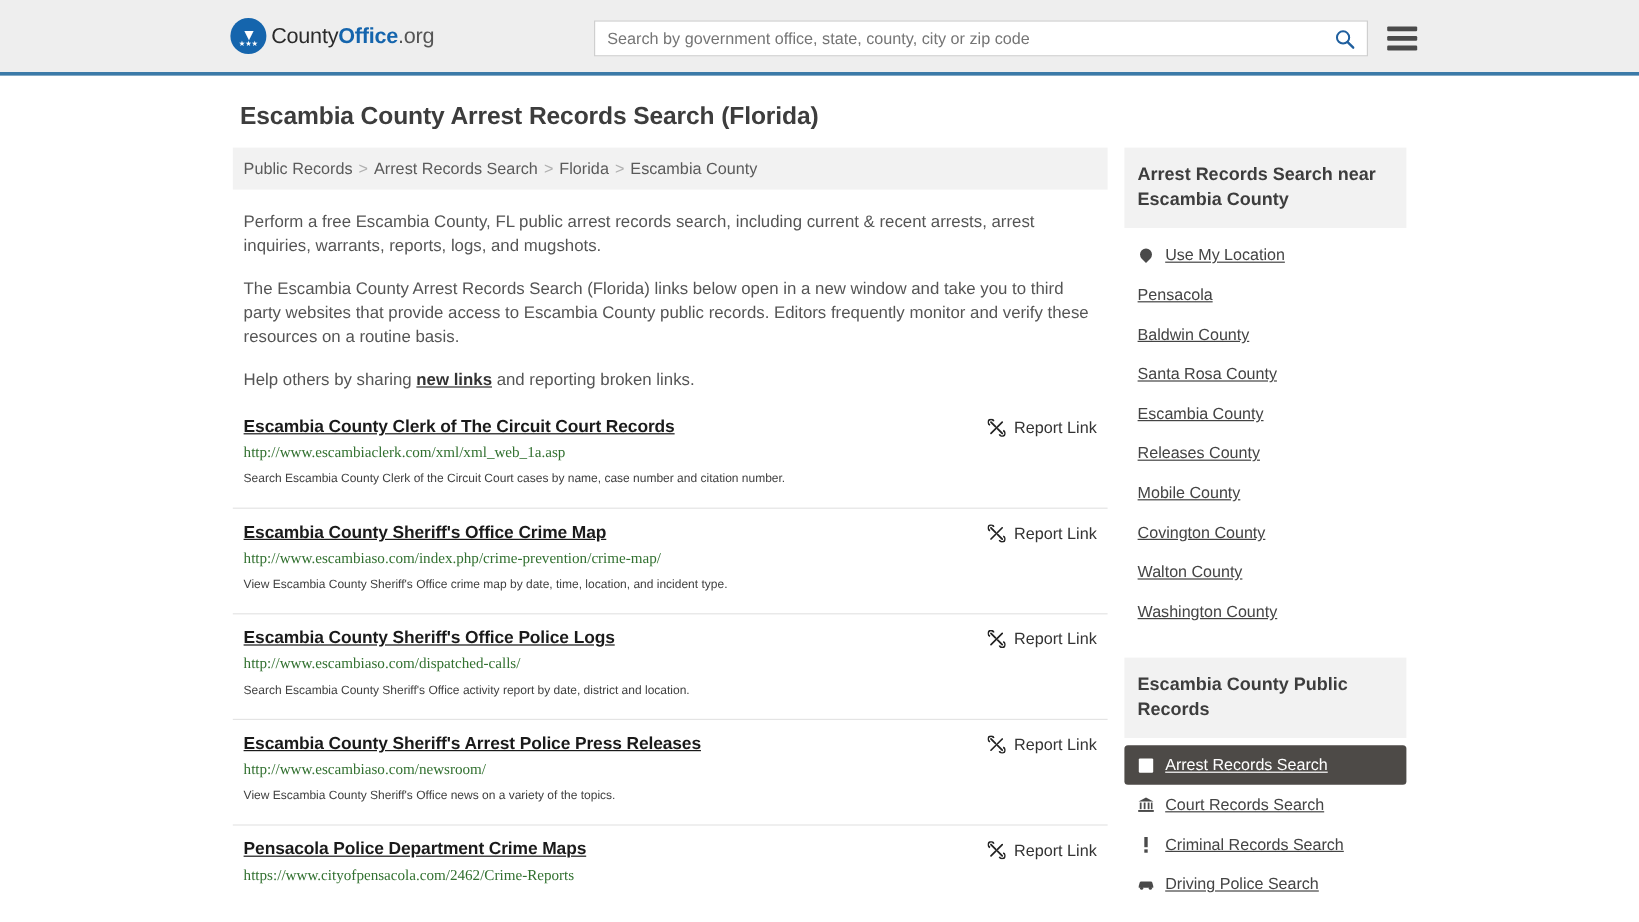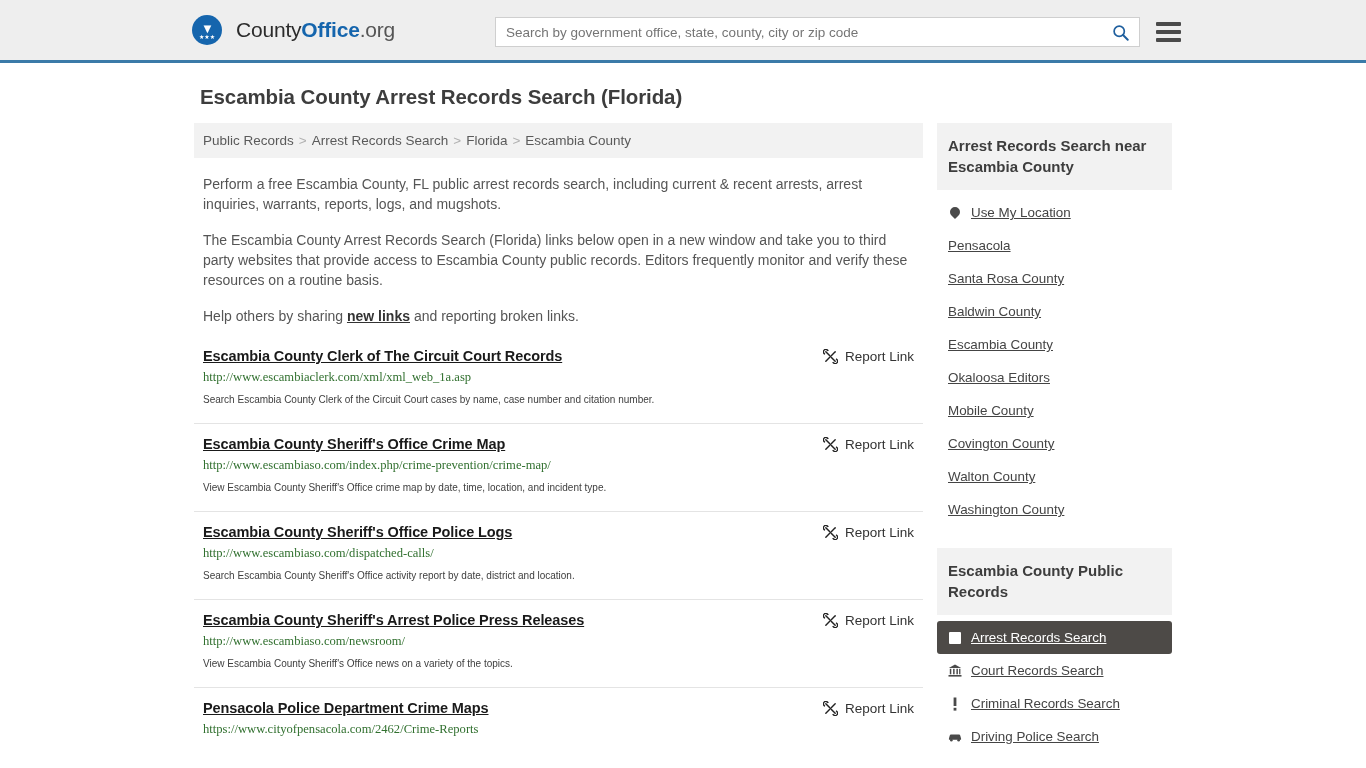--- a/index.html
+++ b/index.html
@@ -45,22 +45,22 @@
     margin-top: 3px;
     letter-spacing: -1px;
   }
   .logo-mark .stars {
     color: #ffffff;
     font-size: 6px;
     line-height: 6px;
     letter-spacing: 0px;
   }
   .logo-text {
-    margin-left: 14px;
-    font-size: 21px;
+    margin-left: 4px;
+    font-size: 18px;
     color: #2b2b2b;
     white-space: nowrap;
     letter-spacing: -0.2px;
   }
   .logo-text .b { font-weight: bold; color: #1565ad; }
   .logo-text .d { color: #555555; }
 
   .search-area {
     position: absolute;
     left: 495px;
@@ -407,33 +407,33 @@
                   <span class="pin"></span>
                 </span>
               <a href="#">Use My Location</a>
             </div>
 
             <div class="side-item">
               <a href="#">Pensacola</a>
             </div>
 
             <div class="side-item">
+              <a href="#">Baldwin County</a>
+            </div>
+
+            <div class="side-item">
               <a href="#">Santa Rosa County</a>
             </div>
 
             <div class="side-item">
-              <a href="#">Baldwin County</a>
-            </div>
-
-            <div class="side-item">
               <a href="#">Escambia County</a>
             </div>
 
             <div class="side-item">
-              <a href="#">Okaloosa Editors</a>
+              <a href="#">Releases County</a>
             </div>
 
             <div class="side-item">
               <a href="#">Mobile County</a>
             </div>
 
             <div class="side-item">
               <a href="#">Covington County</a>
             </div>
 

